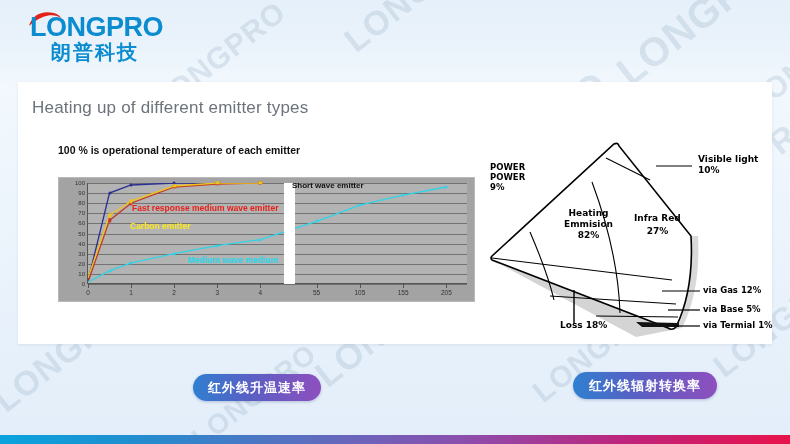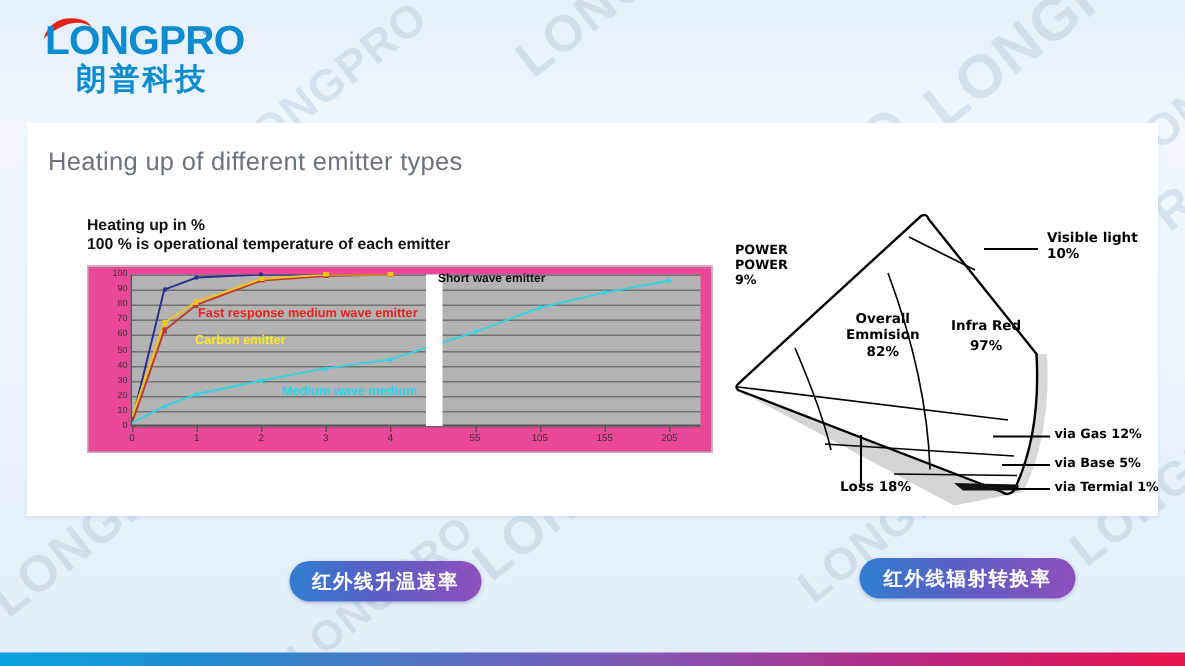--- a/index.html
+++ b/index.html
@@ -37,21 +37,21 @@
   .card{position:absolute;left:18px;top:82px;width:754px;height:262px;
     background:#fff;box-shadow:0 1px 3px rgba(60,90,130,.10);}
   .card-title{position:absolute;left:14px;top:16px;font-size:17px;color:#6c737a;
     font-weight:400;letter-spacing:.2px;}
 
   
   .chart-block{position:absolute;left:20px;top:62px;width:440px;height:190px;}
   .chart-head1{font-size:10.5px;font-weight:bold;color:#111;margin:0 0 1px 20px;}
   .chart-head2{font-size:10.5px;font-weight:bold;color:#111;margin:0 0 4px 20px;}
   .plot-outer{position:absolute;left:20px;top:33px;width:415px;height:123px;
-     border:1px solid #b9b9b9;background:#ec4899;}
+     border:1px solid #b9b9b9;background:#a3a3a3;}
   .plot-area{position:absolute;left:28px;top:5px;width:380px;height:101px;
      background:#b3b3b3;border-left:1px solid #555;border-bottom:1px solid #555;
      box-sizing:border-box;}
   .grid-line{position:absolute;left:0;width:100%;height:1px;background:#5e5e5e;opacity:.75;}
   .axis-break{position:absolute;top:0;width:11px;height:101px;background:#fff;z-index:6;}
   .ylab{position:absolute;right:100%;margin-right:3px;font-size:6px;color:#333;
     transform:translateY(-50%);line-height:1;}
   .xtick{position:absolute;top:101px;width:1px;height:4px;background:#555;}
   .xlab{position:absolute;top:106px;font-size:6.5px;color:#333;transform:translateX(-50%);}
   .ser-lbl{position:absolute;font-weight:bold;white-space:nowrap;z-index:8;}
@@ -101,21 +101,20 @@
     </svg>
     <div class="logo-word">LONGPRO</div>
     <div class="logo-reg">®</div>
     <div class="logo-cn">朗普科技</div>
   </div>
 
   <div class="card">
     <div class="card-title">Heating up of different emitter types</div>
 
     <div class="chart-block">
-      <div class="chart-head1">Heating up in %</div>
       <div class="chart-head2">100 % is operational temperature of each emitter</div>
 
       <div class="plot-outer">
         <div class="plot-area" id="plot-area">
 
         <div class="grid-line" style="top: 101px;"></div>
             <div class="ylab" style="top: 101px;">0</div>
             <div class="grid-line" style="top: 90.9px;"></div>
             <div class="ylab" style="top: 90.9px;">10</div>
             <div class="grid-line" style="top: 80.8px;"></div>
@@ -216,28 +215,28 @@
         <line x1="188" y1="186" x2="214" y2="186" stroke="#000" stroke-width="1.2"></line>
       </svg>
 
       <div class="cone-txt cone-b" style="left:4px;top:22px;font-size:8.5px;line-height:10px;">
         <div>POWER</div>
         <div>POWER</div>
         <div>9%</div>
       </div>
 
       <div class="cone-txt cone-b" style="left:78px;top:68px;font-size:9px;line-height:11px;text-align:center;">
-        <div>Overall</div>
+        <div>Heating</div>
         <div>Emmision</div>
         <div>82%</div>
       </div>
 
       <div class="cone-txt cone-b" style="left:148px;top:72px;font-size:9px;line-height:13px;text-align:center;">
         <div>Infra Red</div>
-        <div>97%</div>
+        <div>27%</div>
       </div>
 
       <div class="cone-txt cone-b" style="left:74px;top:180px;font-size:9px;">Loss 18%</div>
 
       <div class="cone-txt cone-b" style="left:212px;top:14px;font-size:9px;line-height:11px;">
         <div>Visible light</div>
         <div>10%</div>
       </div>
 
       <div class="cone-txt cone-b" style="left:217px;top:145px;font-size:8.5px;">via Gas 12%</div>

